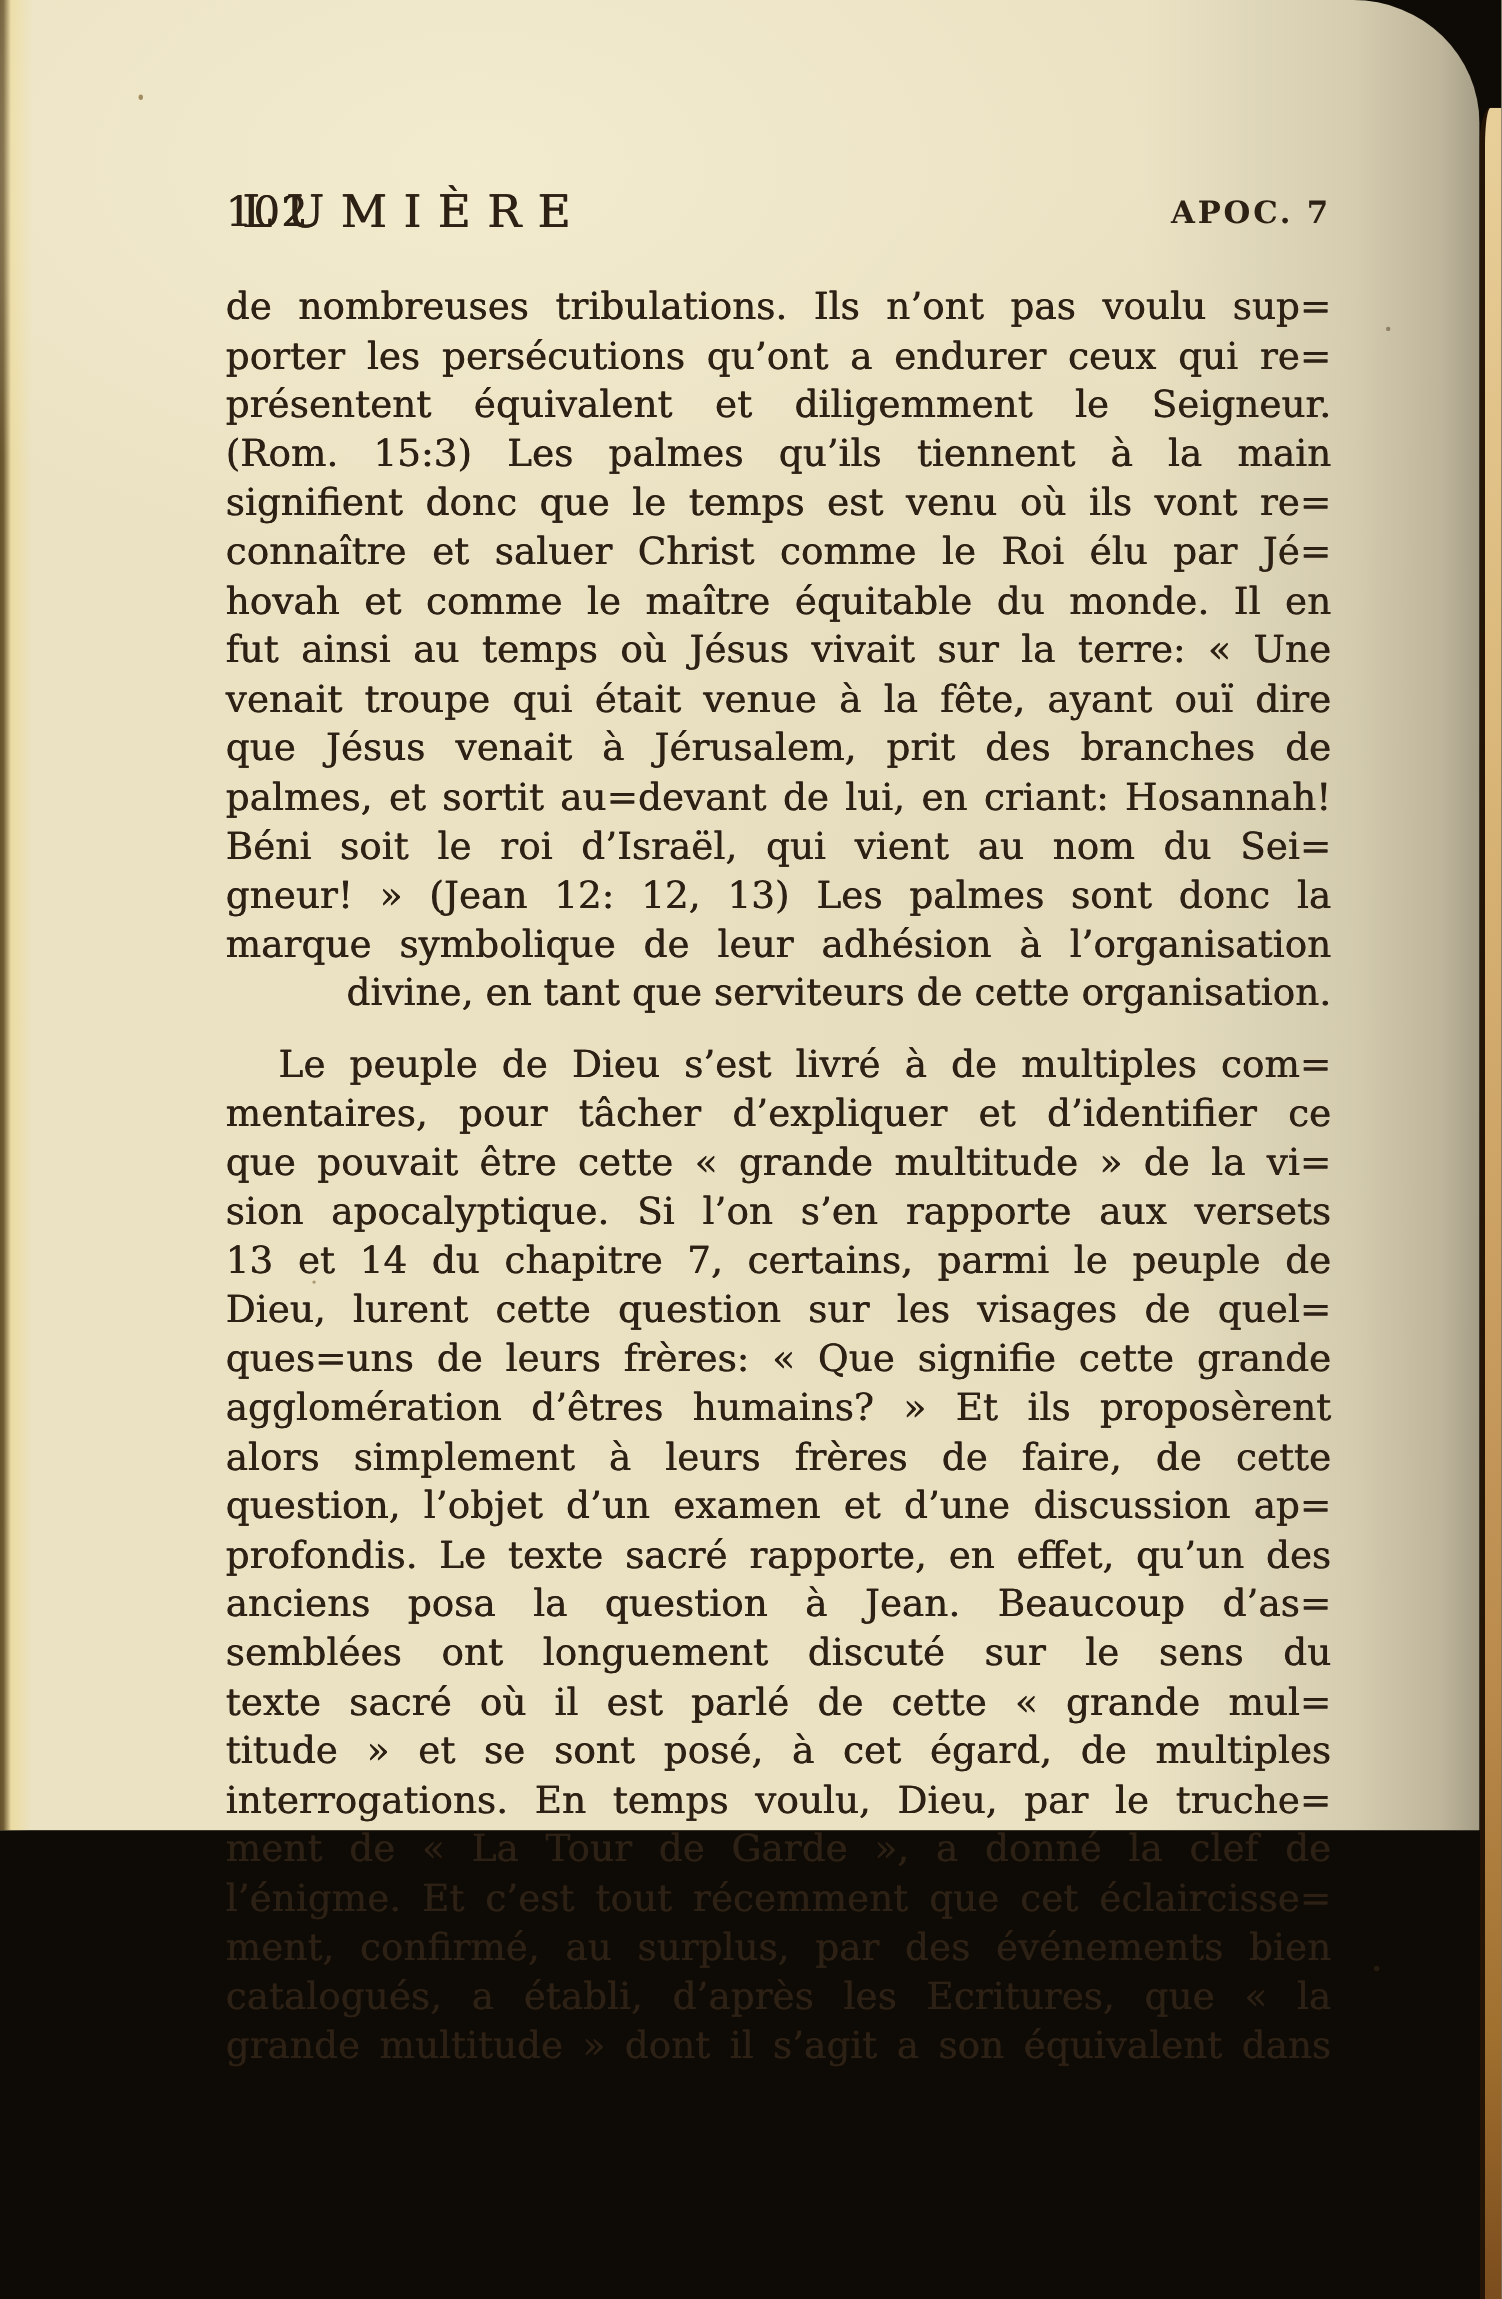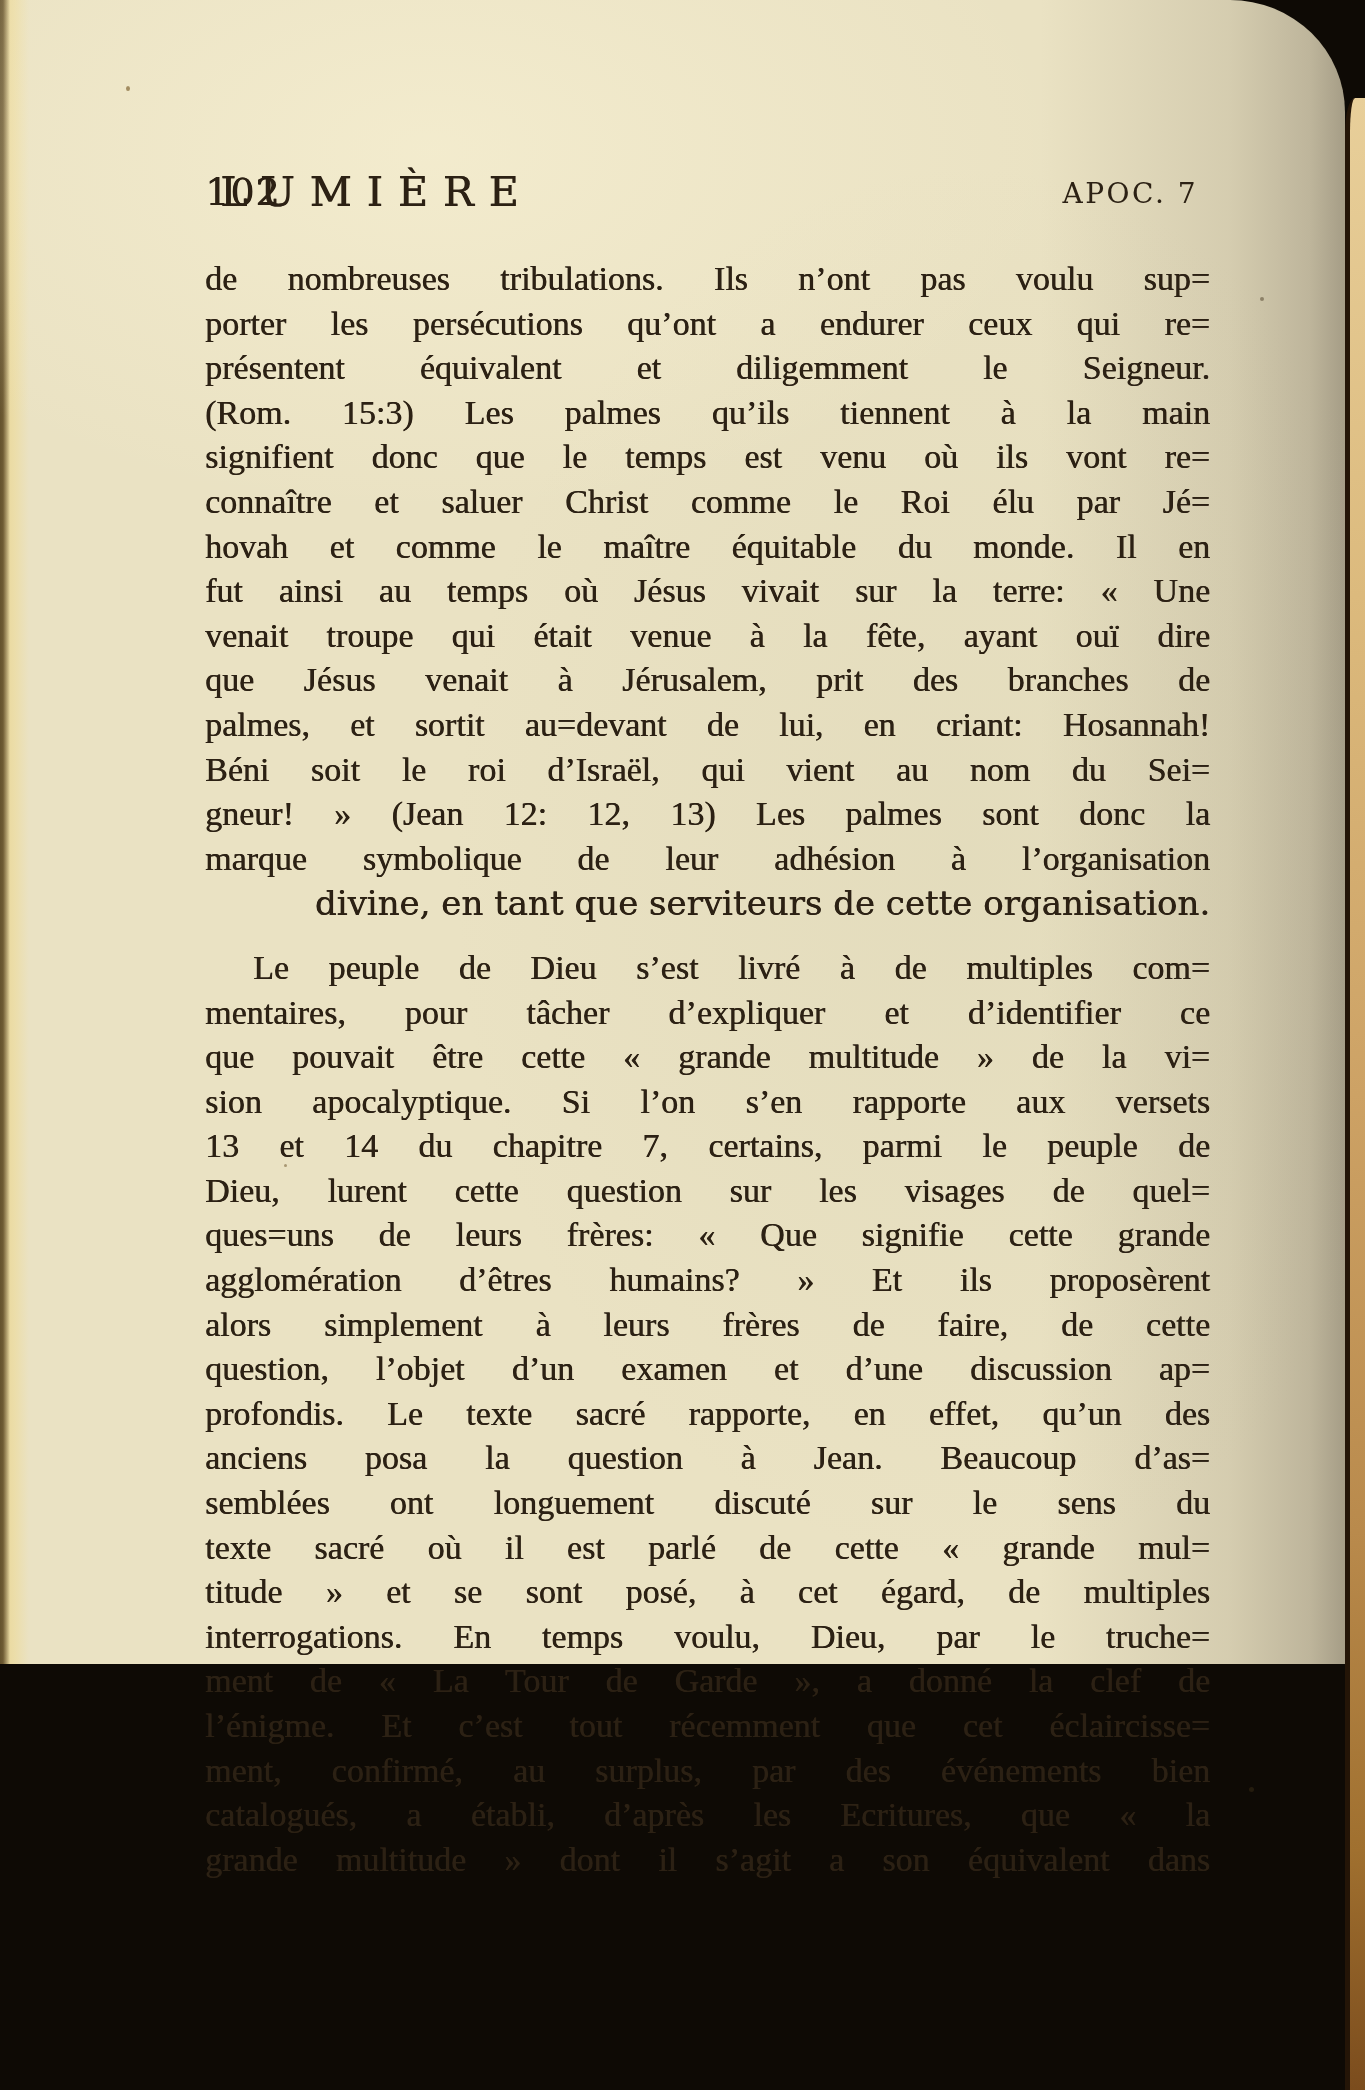--- a/index.html
+++ b/index.html
@@ -64,39 +64,39 @@
     left: 0; right: 0; top: 0;
     text-align: left;
     font-size: 41px;
     line-height: 44px;
     letter-spacing: 15px;
     text-indent: 15px;
     text-shadow: 0.7px 0 currentColor;
   }
   .running-head {
     position: absolute;
-    right: 12px; top: 0;
+    right: 0; top: 0;
     font-size: 28px;
     line-height: 48px;
     letter-spacing: 2.5px;
-    font-weight: normal;
+    font-weight: bold;
   }
 
   
   .body-text {
     position: absolute;
     left: 205px;
     top: 257px;
     width: 1005px;
     font-size: 34px;
     line-height: 44.6px;
     text-shadow: 0.5px 0 currentColor;
   }
   .line { min-height: 44.6px; }
-  .line.justify { text-align: justify; text-align-last: justify; font-family: Liberation Serif, serif; }
+  .line.justify { text-align: justify; text-align-last: justify; }
   .line.plain { text-align: right; }
   .line.indent { text-indent: 48px; margin-top: 20px; }
 
   
   .speck { position: absolute; border-radius: 50%; }
   .speck.s1 { left: 126px; top: 86px;  width: 4px; height: 5px; background: rgba(122,92,42,0.65); }
   .speck.s2 { left: 1249px; top: 1787px; width: 5px; height: 5px; background: rgba(42,32,16,0.8); }
   .speck.s3 { left: 284px; top: 1164px; width: 3px; height: 3px; background: rgba(104,78,36,0.5); }
   .speck.s4 { left: 1260px; top: 297px; width: 4px; height: 4px; background: rgba(64,48,26,0.45); }
 </style>

